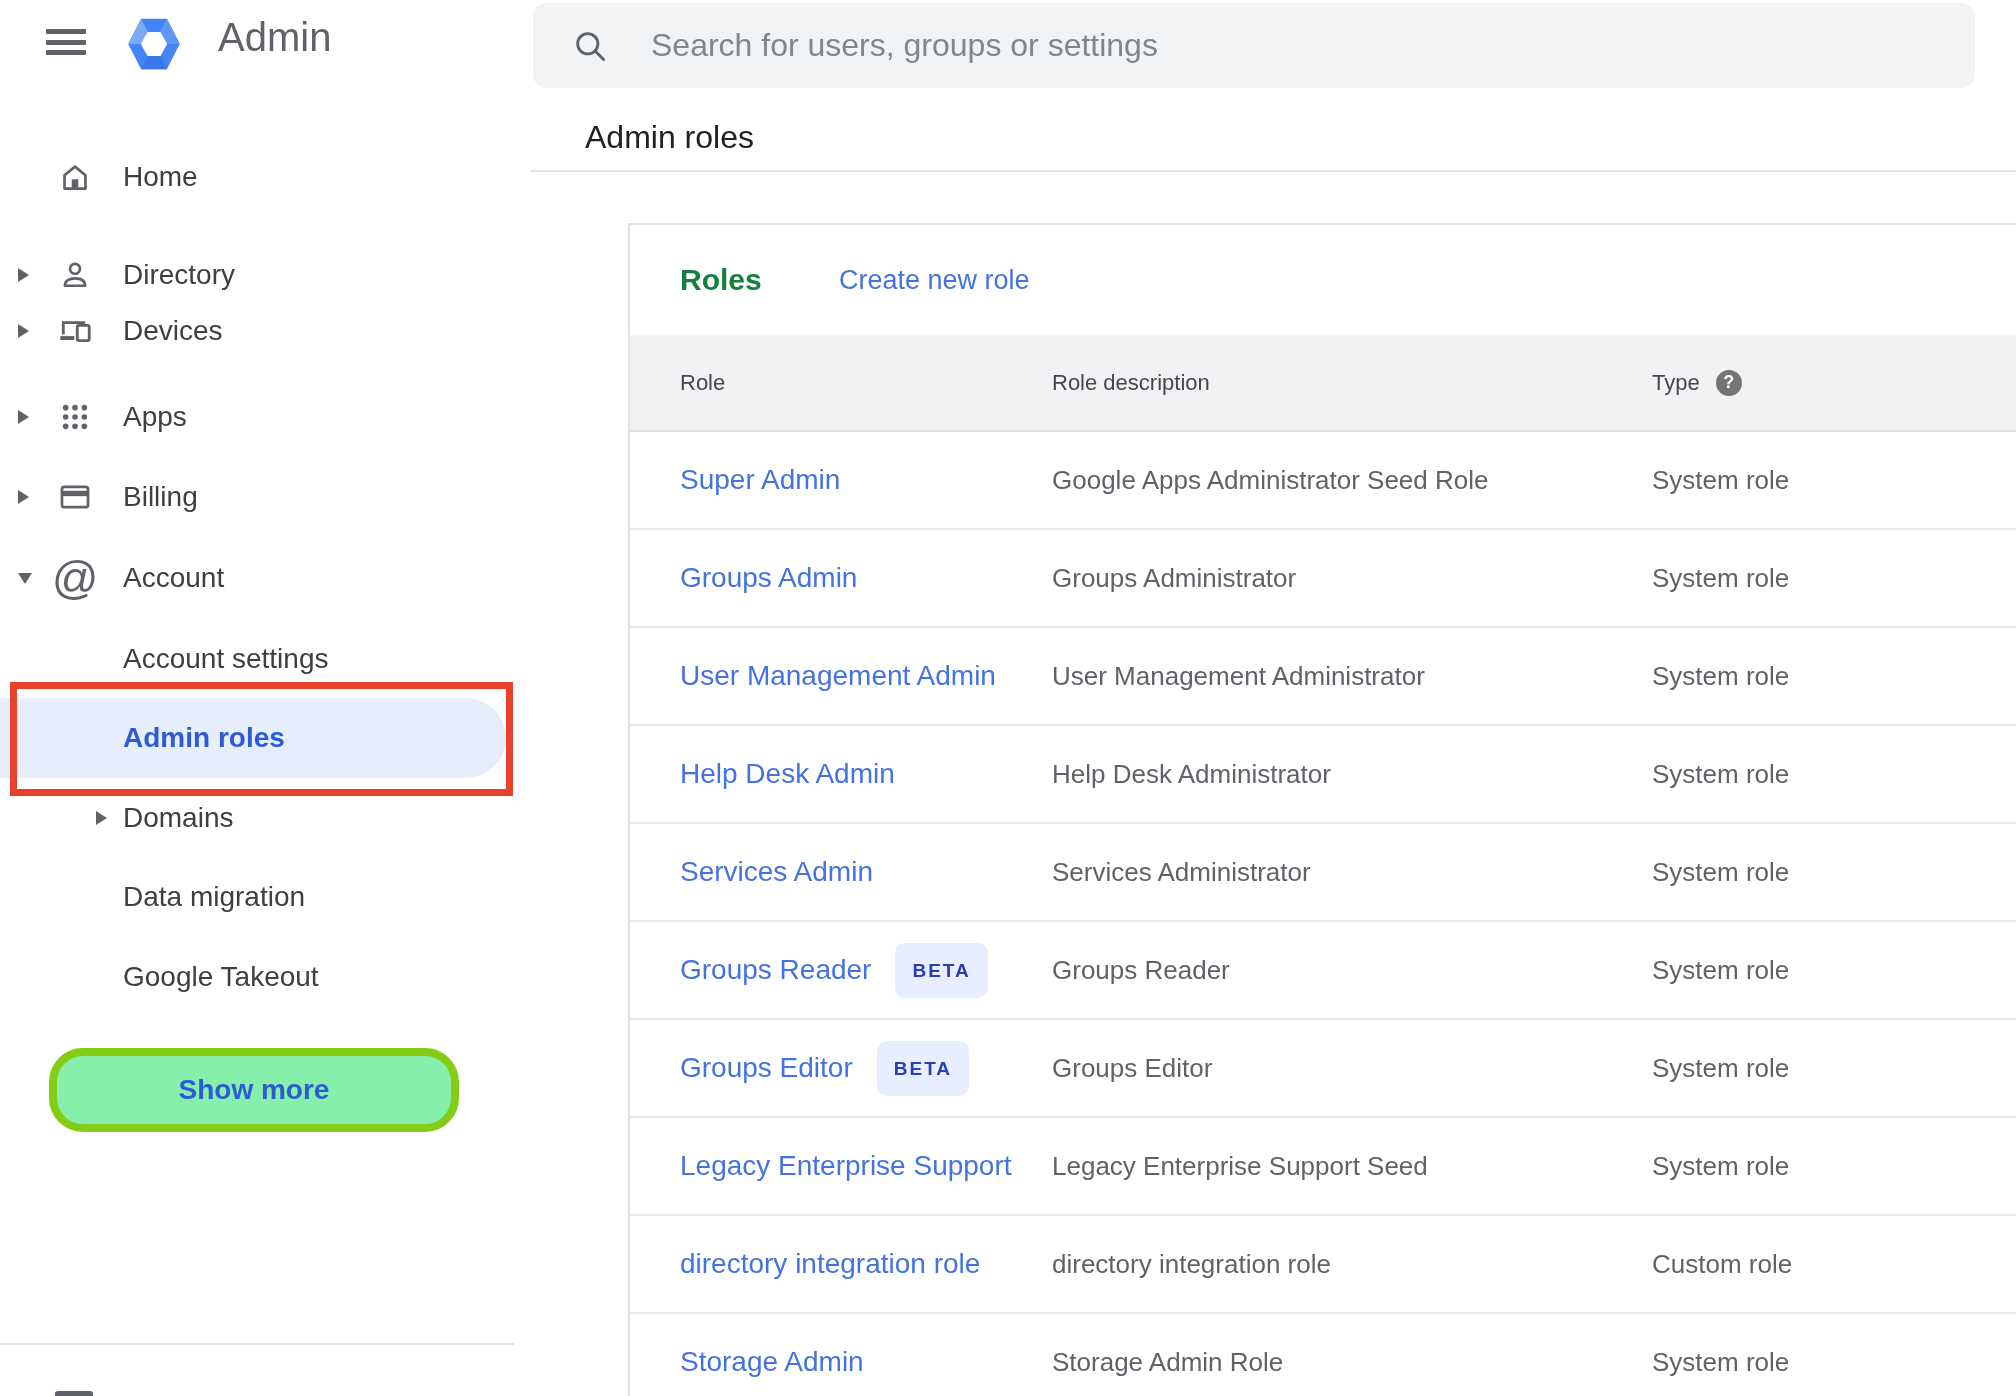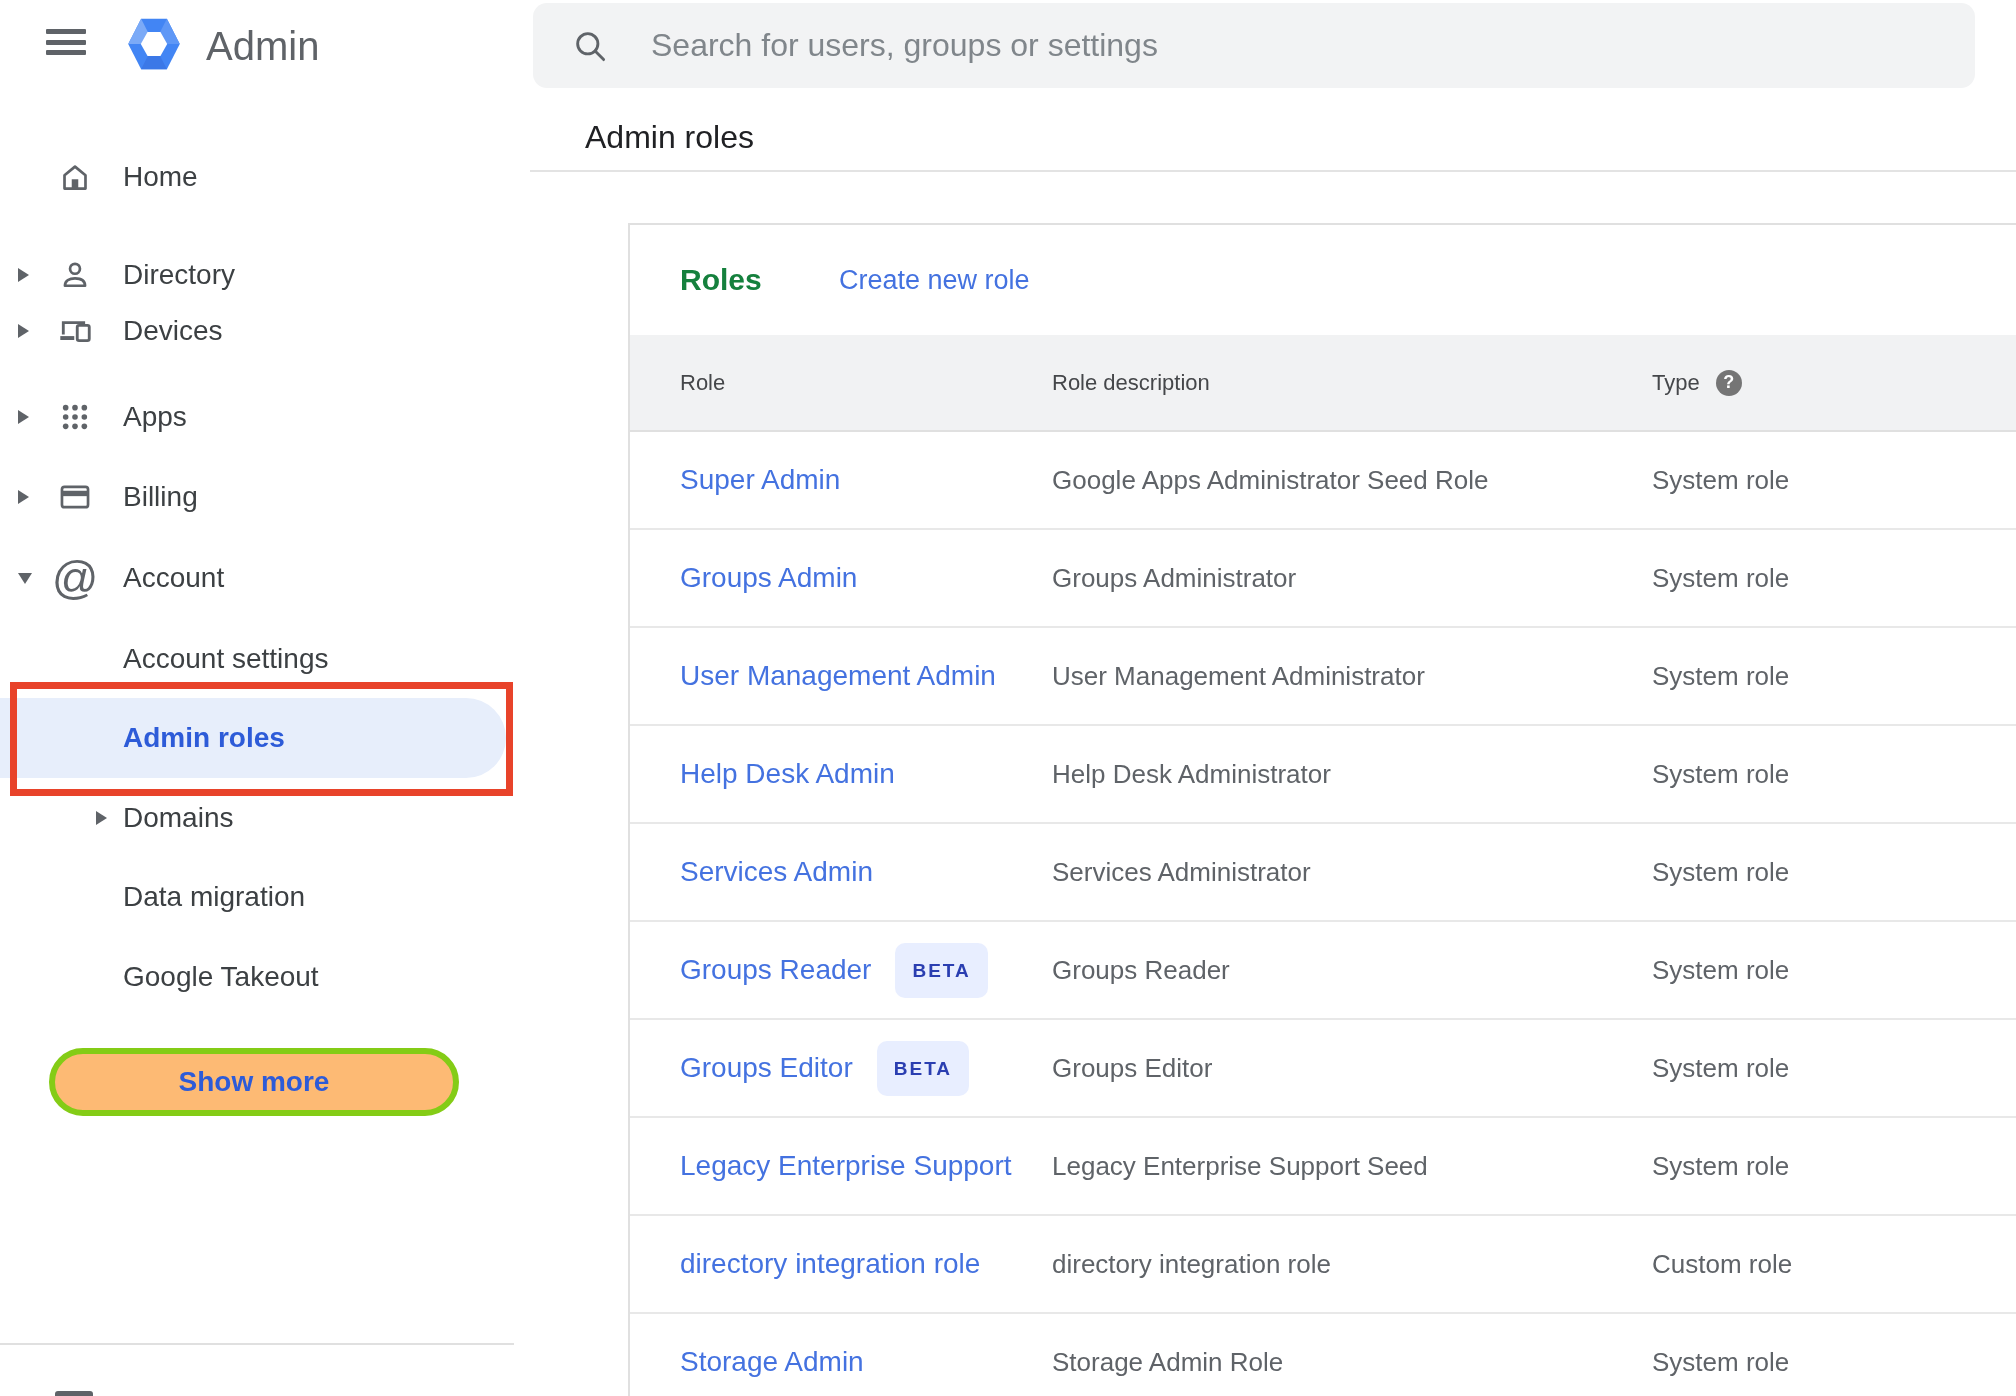--- a/index.html
+++ b/index.html
@@ -7,21 +7,21 @@
   body { position:relative; overflow:hidden; background:#ffffff;
          font-family:"Liberation Sans", sans-serif; color:#3c4043; }
   .abs { position:absolute; }
 
   
   #hamburger { left:42px; top:22px; width:48px; height:40px; background:none; border:none;
                display:flex; flex-direction:column; justify-content:space-between;
                padding:7px 4px; cursor:pointer; }
   #hamburger .bar { width:40px; height:5px; background:#5f6368; border-radius:1px; }
 
-  #logo { left:126px; top:15px; display:flex; align-items:center; gap:24px; cursor:pointer; }
+  #logo { left:126px; top:15px; display:flex; gap:36px; cursor:pointer; }
   #logo svg { width:56px; height:58px; }
   #logo .logo-text { font-size:40px; color:#5f6368; }
 
   #searchbar { left:533px; top:3px; width:1442px; height:85px; background:#f2f3f4;
                border-radius:14px; display:flex; align-items:center; padding-left:38px; }
   #searchbar svg { flex:none; margin-right:42px; }
   #searchbar input { flex:1; border:none; outline:none; background:transparent;
                      font-size:32px; color:#1d4ed8; font-family:inherit; height:64px; }
   #searchbar input::placeholder { color:#80868b; opacity:1; }
 
@@ -38,22 +38,22 @@
   .side-item .label { position:absolute; left:123px; font-size:28px; color:#3c4043; white-space:nowrap; }
   .side-item.selected { background:var(--selected-item-bg,#e7eefb); width:506px;
                         border-radius:0 44px 44px 0; }
   .side-item.selected .label { color:var(--accent-blue,#2d5bd8); font-weight:bold; }
   .arr-right { width:0; height:0; border-left:11px solid #5f6368;
                border-top:7px solid transparent; border-bottom:7px solid transparent; }
   .arr-down  { width:0; height:0; border-top:11px solid #5f6368;
                border-left:7px solid transparent; border-right:7px solid transparent; }
   .at-glyph { font-size:46px; color:#5f6368; line-height:1; }
 
-  #show-more { left:49px; top:1048px; width:410px; height:68px; background:#fdba74;
-               border:6px solid #84cc16; border-radius:34px; cursor:pointer;
+  #show-more { left:49px; top:1048px; width:410px; height:84px; background:#86efac;
+               border:8px solid #84cc16; border-radius:34px; cursor:pointer;
                color:var(--accent-blue,#2d5bd8); font-size:28px; font-weight:bold;
                font-family:inherit; }
 
   #annotation-box { left:10px; top:682px; width:503px; height:114px; z-index:5;
                     border:7px solid var(--annotation-red,#e8432a); pointer-events:none; }
 
   #sidebar-bottom-divider { left:0; top:1343px; width:514px; height:2px; background:#e0e0e0; }
   #bottom-partial-icon { left:55px; top:1391px; width:38px; height:6px;
                          background:#5f6368; border-radius:3px 3px 0 0; }
 

